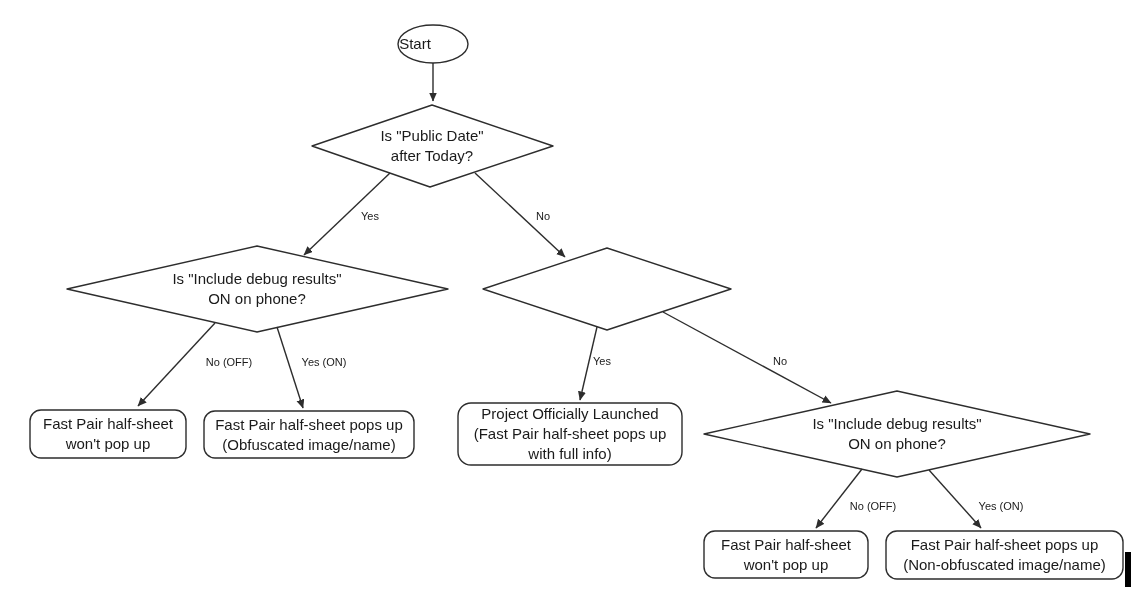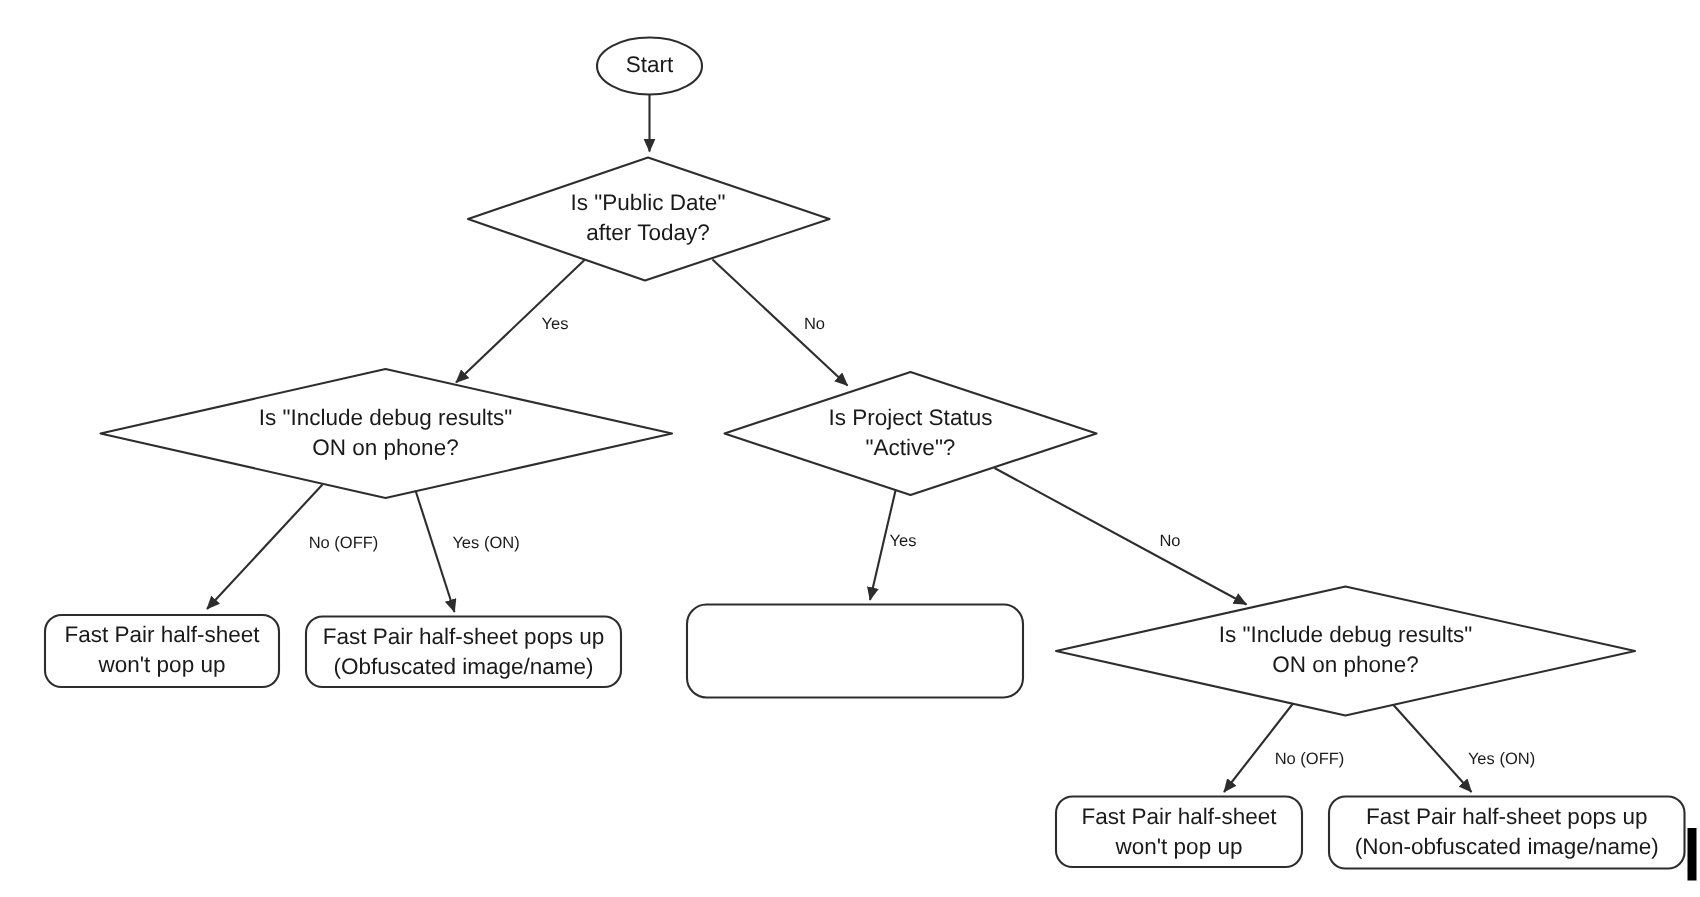--- a/index.html
+++ b/index.html
@@ -81,40 +81,41 @@
 
     <line x1="663" y1="312" x2="831" y2="403" stroke="#2d2d2d" stroke-width="1.4" marker-end="url(#arrow)"></line>
 
     <line x1="862" y1="469" x2="816" y2="528" stroke="#2d2d2d" stroke-width="1.4" marker-end="url(#arrow)"></line>
 
     <line x1="929" y1="470" x2="981" y2="528" stroke="#2d2d2d" stroke-width="1.4" marker-end="url(#arrow)"></line>
 
     <rect x="1125" y="552" width="6" height="35" fill="#000000"></rect>
   </svg>
 
-  <div class="node-label" style="left:398px; top:25px; width:70px; height:38px;">Start</div>
+  <div class="node-label" style="left:380px; top:25px; width:70px; height:38px;">Start</div>
 
   <div class="node-label" style="left:312px; top:102px; width:240px; height:88px;">Is "Public Date"
 after Today?</div>
 
   <div class="node-label" style="left:67px; top:246px; width:380px; height:86px;">Is "Include debug results"
 ON on phone?</div>
 
-  <div class="node-label" style="left:483px; top:247px; width:248px; height:84px;">Is Project Status
-"Active"?</div>
 
   <div class="node-label" style="left:704px; top:391px; width:386px; height:86px;">Is "Include debug results"
 ON on phone?</div>
 
   <div class="node-label" style="left:30px; top:410px; width:156px; height:48px;">Fast Pair half-sheet
 won't pop up</div>
 
   <div class="node-label" style="left:204px; top:411px; width:210px; height:47px;">Fast Pair half-sheet pops up
 (Obfuscated image/name)</div>
 
+  <div class="node-label" style="left:455px; top:403px; width:230px; height:62px;">Project Officially Launched
+(Fast Pair half-sheet pops up
+with full info)</div>
 
   <div class="node-label" style="left:704px; top:531px; width:164px; height:47px;">Fast Pair half-sheet
 won't pop up</div>
 
   <div class="node-label" style="left:886px; top:531px; width:237px; height:48px;">Fast Pair half-sheet pops up
 (Non-obfuscated image/name)</div>
 
   <div class="edge-label" style="left:370px; top:216px;">Yes</div>
 
   <div class="edge-label" style="left:543px; top:216px;">No</div>

